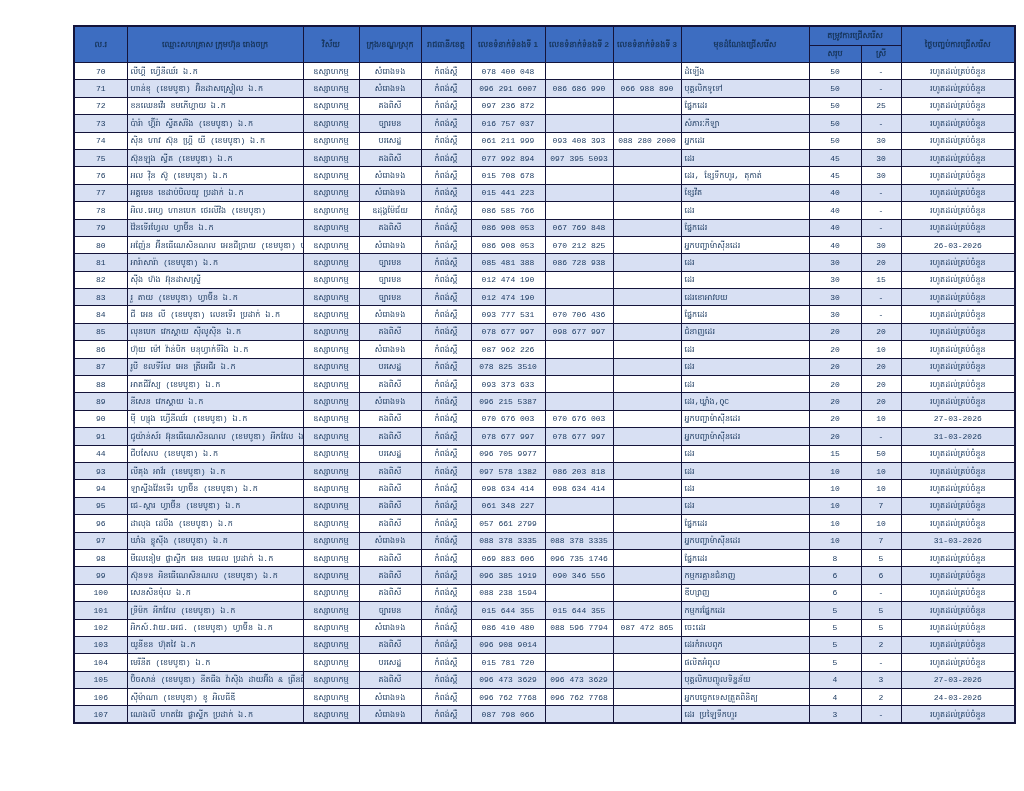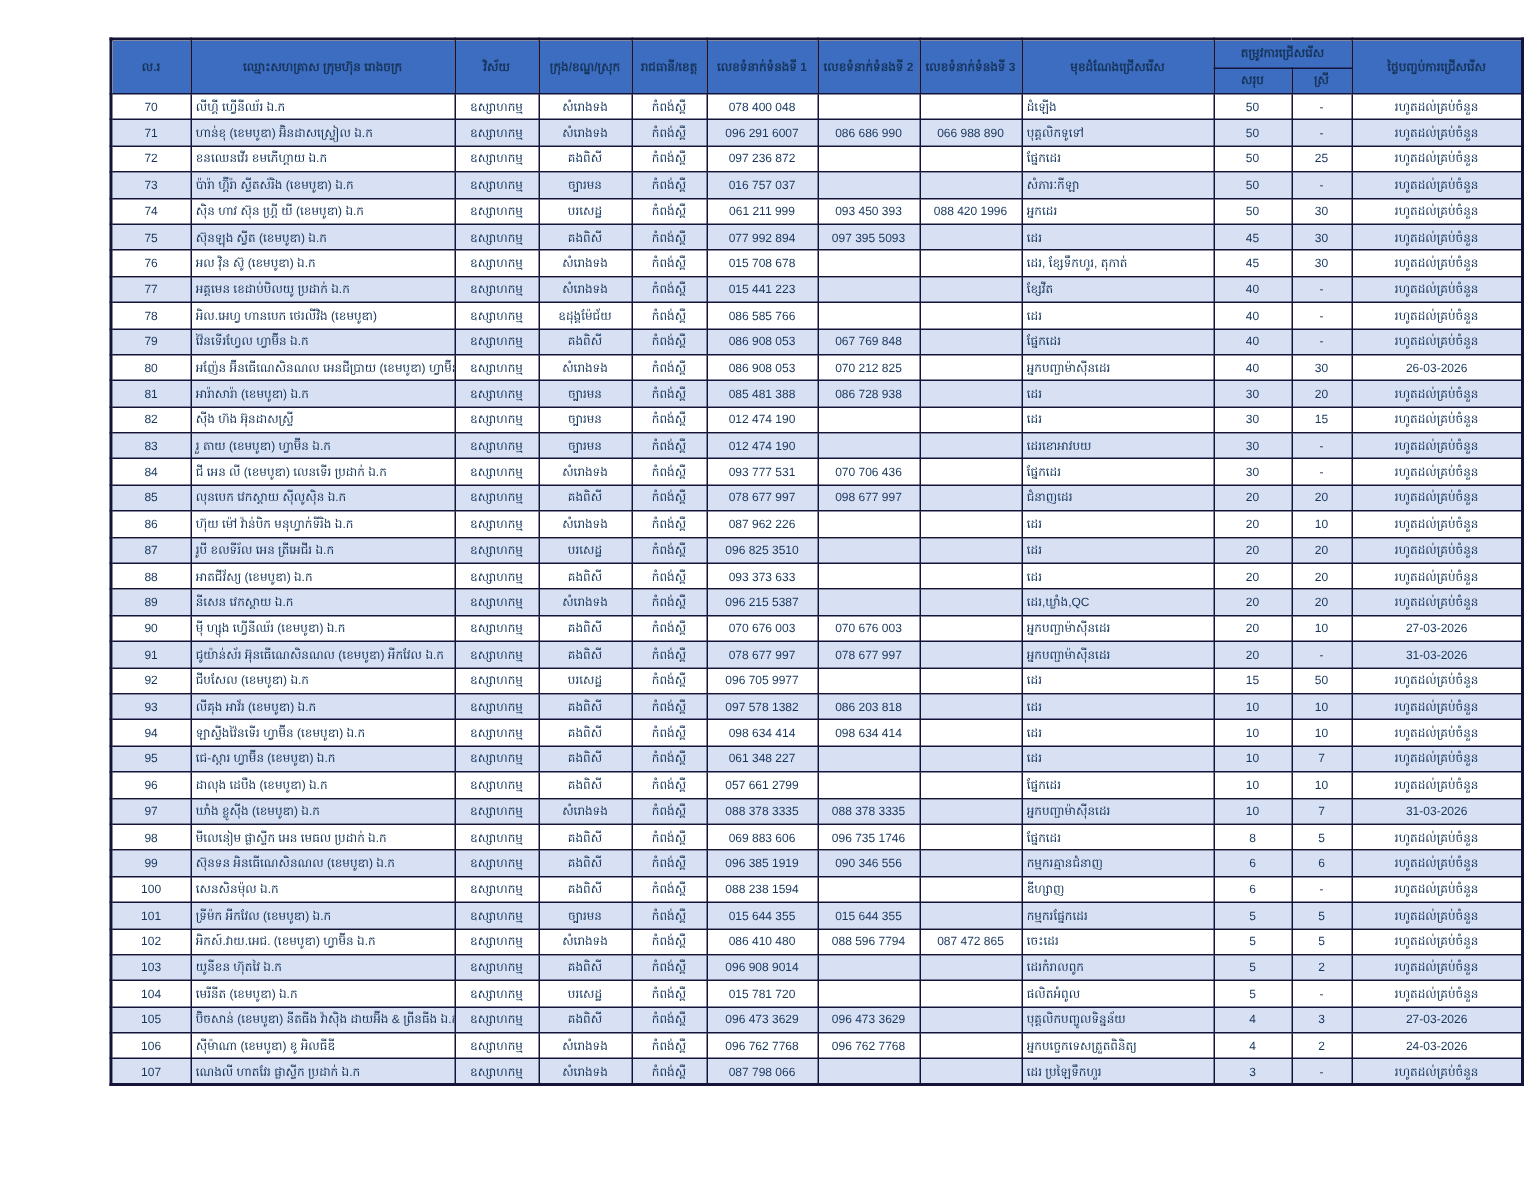--- a/index.html
+++ b/index.html
@@ -20,21 +20,21 @@
     padding:0 3px;
     color:#17365d;
     font-size:8px;line-height:1.15;
   }
   thead th{
     background:#3d6dc1;color:#ffffff;font-weight:bold;
     font-size:8.5px;text-align:center;vertical-align:middle;margin-left:48px;
   }
   thead tr.h1 th{height:18px;}
   thead tr.h2 th{height:16px;}
-  tbody tr{height:17.4px;}
+  tbody tr{height:17.4px;font-family:Liberation Mono, monospace;}
   tbody td{text-align:center;vertical-align:middle;background:#ffffff;}
   tbody tr.alt td{background:#d8e0f3;}
   tbody td.l{text-align:left;}
 </style>
 </head>
 <body>
 
 <div class="page">
   <table class="rec">
     <colgroup>
@@ -127,22 +127,22 @@
           <td>-</td>
           <td>រហូតដល់គ្រប់ចំនួន</td>
         </tr>
         <tr>
           <td>74</td>
           <td class="l">ស៊ិន ហាវ ស៊ុន ហ្គ្រី យី (ខេមបូឌា) ឯ.ក</td>
           <td>ឧស្សាហកម្ម</td>
           <td>បរសេដ្ឋ</td>
           <td>កំពង់ស្ពឺ</td>
           <td>061 211 999</td>
-          <td>093 450 393</td>
-          <td>088 420 1996</td>
+          <td>093 408 393</td>
+          <td>088 280 2000</td>
           <td class="l">អ្នកដេរ</td>
           <td>50</td>
           <td>30</td>
           <td>រហូតដល់គ្រប់ចំនួន</td>
         </tr>
         <tr class="alt">
           <td>75</td>
           <td class="l">ស៊ុនឡុង ស្វីត (ខេមបូឌា) ឯ.ក</td>
           <td>ឧស្សាហកម្ម</td>
           <td>គងពិសី</td>
@@ -308,21 +308,21 @@
           <td>20</td>
           <td>10</td>
           <td>រហូតដល់គ្រប់ចំនួន</td>
         </tr>
         <tr class="alt">
           <td>87</td>
           <td class="l">រូបី ខលទីរ័ល អេន ត្រីអេជីរ ឯ.ក</td>
           <td>ឧស្សាហកម្ម</td>
           <td>បរសេដ្ឋ</td>
           <td>កំពង់ស្ពឺ</td>
-          <td>096 825 3510</td>
+          <td>078 825 3510</td>
           <td></td>
           <td></td>
           <td class="l">ដេរ</td>
           <td>20</td>
           <td>20</td>
           <td>រហូតដល់គ្រប់ចំនួន</td>
         </tr>
         <tr>
           <td>88</td>
           <td class="l">អាតជីវ័ស្យ (ខេមបូឌា) ឯ.ក</td>
@@ -373,21 +373,21 @@
           <td>កំពង់ស្ពឺ</td>
           <td>078 677 997</td>
           <td>078 677 997</td>
           <td></td>
           <td class="l">អ្នកបញ្ជាម៉ាស៊ីនដេរ</td>
           <td>20</td>
           <td>-</td>
           <td>31-03-2026</td>
         </tr>
         <tr>
-          <td>92</td>
+          <td>44</td>
           <td class="l">ជីបសែល (ខេមបូឌា) ឯ.ក</td>
           <td>ឧស្សាហកម្ម</td>
           <td>បរសេដ្ឋ</td>
           <td>កំពង់ស្ពឺ</td>
           <td>096 705 9977</td>
           <td></td>
           <td></td>
           <td class="l">ដេរ</td>
           <td>15</td>
           <td>50</td>

